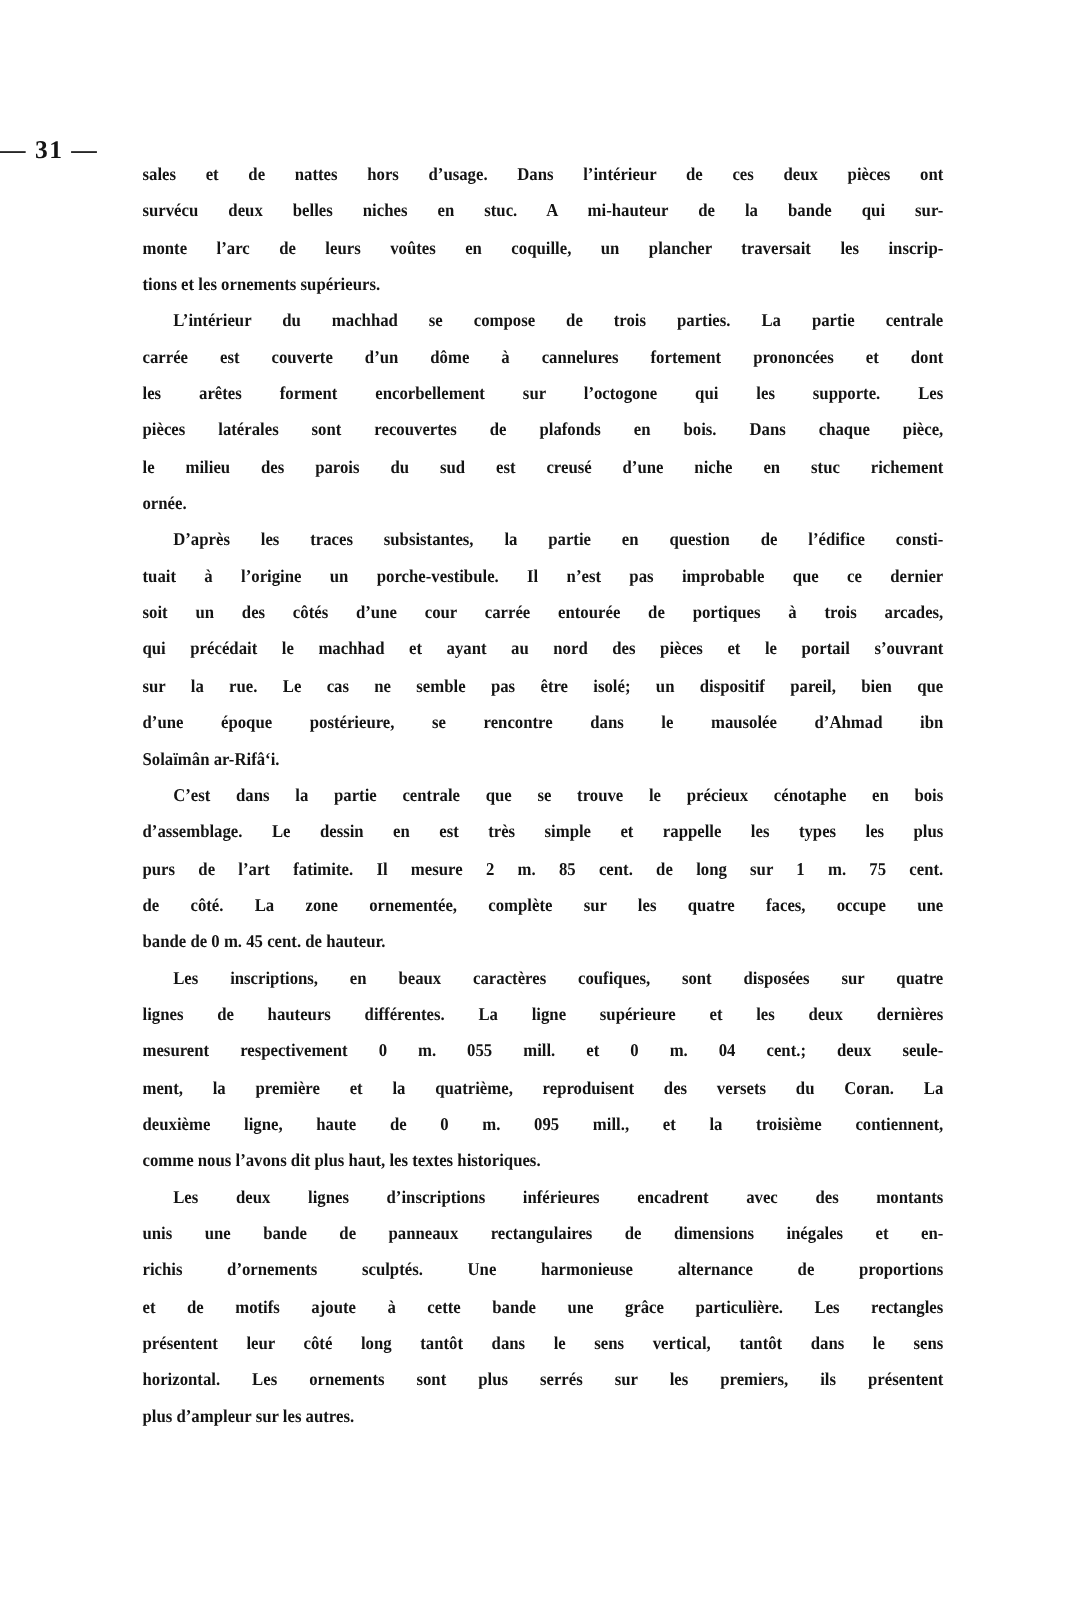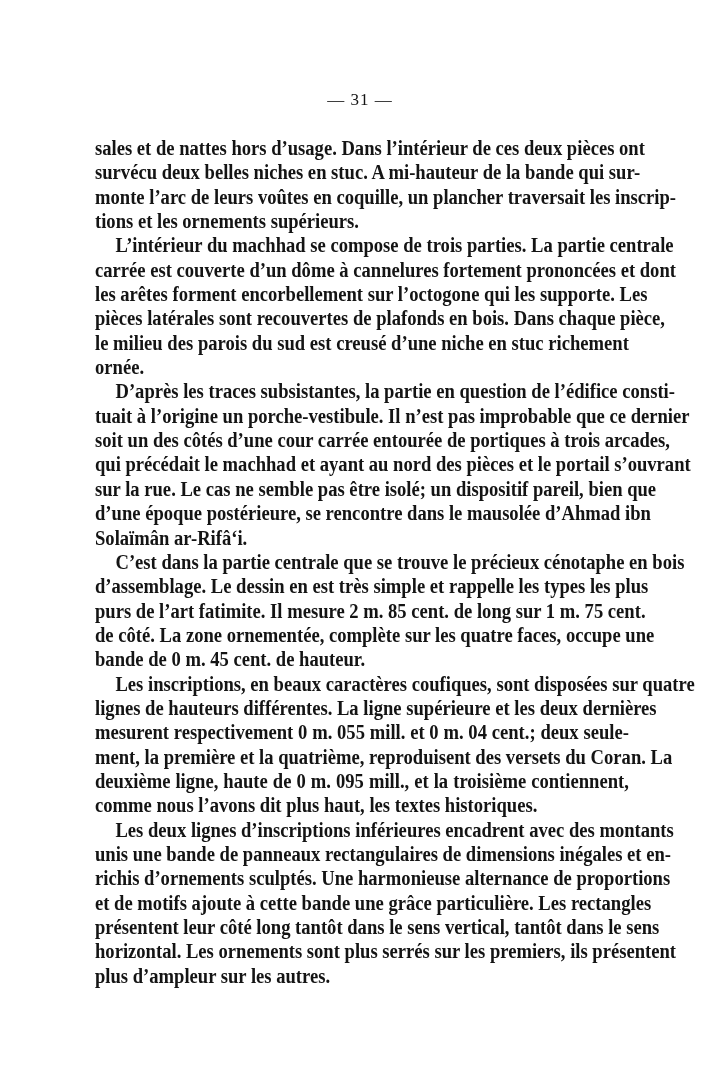--- a/index.html
+++ b/index.html
@@ -12,34 +12,33 @@
       height: 1082px;
       position: relative;
       overflow: hidden;
       color: #141414;
     }
     .page-number {
       position: absolute;
       top: 90px;
       left: 0;
       width: 720px;
-      text-align: center;
       font-family: "Liberation Serif", "DejaVu Serif", serif;
-      font-weight: normal;
+      font-weight: bold;
       font-size: 17px;
       letter-spacing: 1px;
     }
     .text-block {
       position: absolute;
-      top: 136px;
+      top: 104px;
       left: 95px;
       width: 534px;
       font-family: "Liberation Serif", "DejaVu Serif", serif;
       font-weight: bold;
-      font-size: 20px;
+      font-size: 12px;
       line-height: 24.35px;
     }
     .line {
       display: block;
       white-space: nowrap;
       text-align: justify;
       text-align-last: justify;
       height: 24.35px;
       transform: scaleX(0.93);
       transform-origin: left center;

